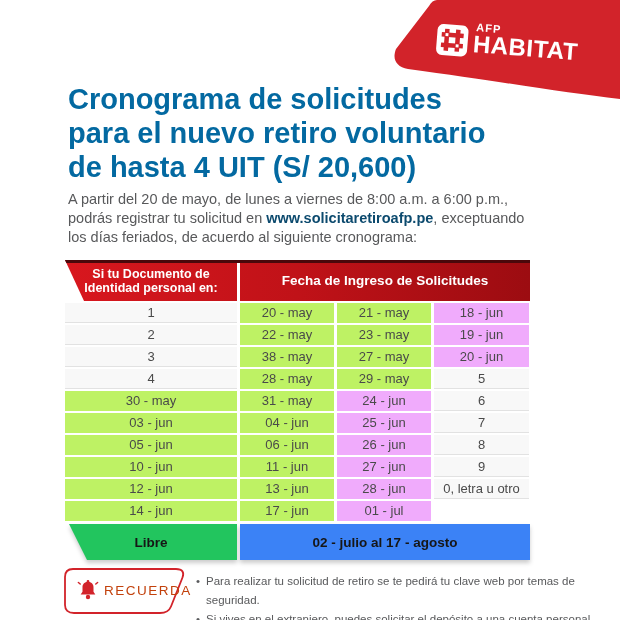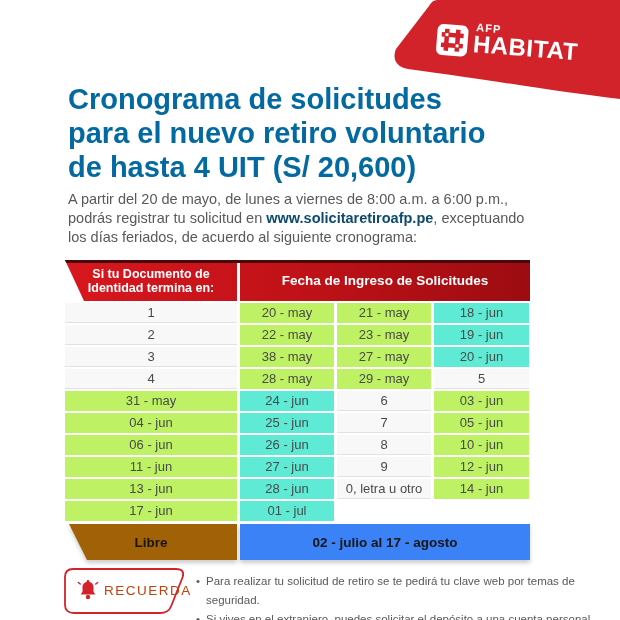--- a/index.html
+++ b/index.html
@@ -31,25 +31,25 @@
   .thead::before{content:"";position:absolute;left:0;top:0;right:0;height:3px;background:#4a080b;}
   .th{display:flex;flex-direction:column;align-items:center;justify-content:center;
       font-weight:bold;text-align:center;}
   .th-left{font-size:12.5px;line-height:14px;}
   .th-right{font-size:13.5px;border-left:3px solid #fff;}
   .tbody{margin-top:2px;display:grid;grid-template-columns:172px 94px 94px 95px;
          column-gap:3px;row-gap:2px;}
   .cell{height:20px;line-height:20px;text-align:center;font-size:13px;color:#4a4a4a;}
   .cell.digit{background:#f8f8f8;box-shadow:inset 0 -1px 0 #e2e2e2;}
   .cell.date{background:#bef264;}
-  .cell.date.last{background:#5eead4;}
+  .cell.date.last{background:#f0abfc;}
   .libre-wrap{margin-top:3px;filter:drop-shadow(0 3px 2px rgba(0,0,0,.20));}
   .libre{height:36px;display:grid;grid-template-columns:172px 1fr;column-gap:3px;
          clip-path:polygon(4px 0,100% 0,100% 100%,22px 100%);}
-  .libre .lab{background:#a16207;}
+  .libre .lab{background:#22c55e;}
   .libre .val{background:#3b82f6;}
   .libre div{display:flex;align-items:center;justify-content:center;
              font-size:13.5px;font-weight:bold;color:#161616;}
 
   
   .reminder-badge{position:absolute;left:63px;top:568px;width:126px;height:46px;}
   .badge-bell{position:absolute;left:14px;top:10px;}
   .badge-label{position:absolute;left:41px;top:15px;color:#c2410c;font-size:13.5px;
                letter-spacing:1.5px;font-weight:400;}
   .bullets{position:absolute;left:196px;top:572px;width:400px;}
@@ -91,21 +91,21 @@
   </h1>
 
   <p class="intro" style="margin:0;">
     <span>A partir del 20 de mayo, de lunes a viernes de 8:00 a.m. a 6:00 p.m., podrás registrar tu solicitud en </span><b>www.solicitaretiroafp.pe</b><span>, exceptuando los días feriados, de acuerdo al siguiente cronograma:</span>
   </p>
 
   <div class="sched">
     <div class="thead">
       <div class="th th-left">
         <span>Si tu Documento de</span>
-        <span>Identidad termina en:</span>
+        <span>Identidad personal en:</span>
       </div>
       <div class="th th-right">Fecha de Ingreso de Solicitudes</div>
     </div>
 
     <div class="tbody">
         <div class="cell digit">1</div>
         <div class="cell date">20 - may</div>
         <div class="cell date">21 - may</div>
         <div class="cell date last">18 - jun</div>
         <div class="cell digit">2</div>
@@ -113,20 +113,21 @@
         <div class="cell date">23 - may</div>
         <div class="cell date last">19 - jun</div>
         <div class="cell digit">3</div>
         <div class="cell date">38 - may</div>
         <div class="cell date">27 - may</div>
         <div class="cell date last">20 - jun</div>
         <div class="cell digit">4</div>
         <div class="cell date">28 - may</div>
         <div class="cell date">29 - may</div>
         <div class="cell digit">5</div>
+        <div class="cell date">30 - may</div>
         <div class="cell date">31 - may</div>
         <div class="cell date last">24 - jun</div>
         <div class="cell digit">6</div>
         <div class="cell date">03 - jun</div>
         <div class="cell date">04 - jun</div>
         <div class="cell date last">25 - jun</div>
         <div class="cell digit">7</div>
         <div class="cell date">05 - jun</div>
         <div class="cell date">06 - jun</div>
         <div class="cell date last">26 - jun</div>

